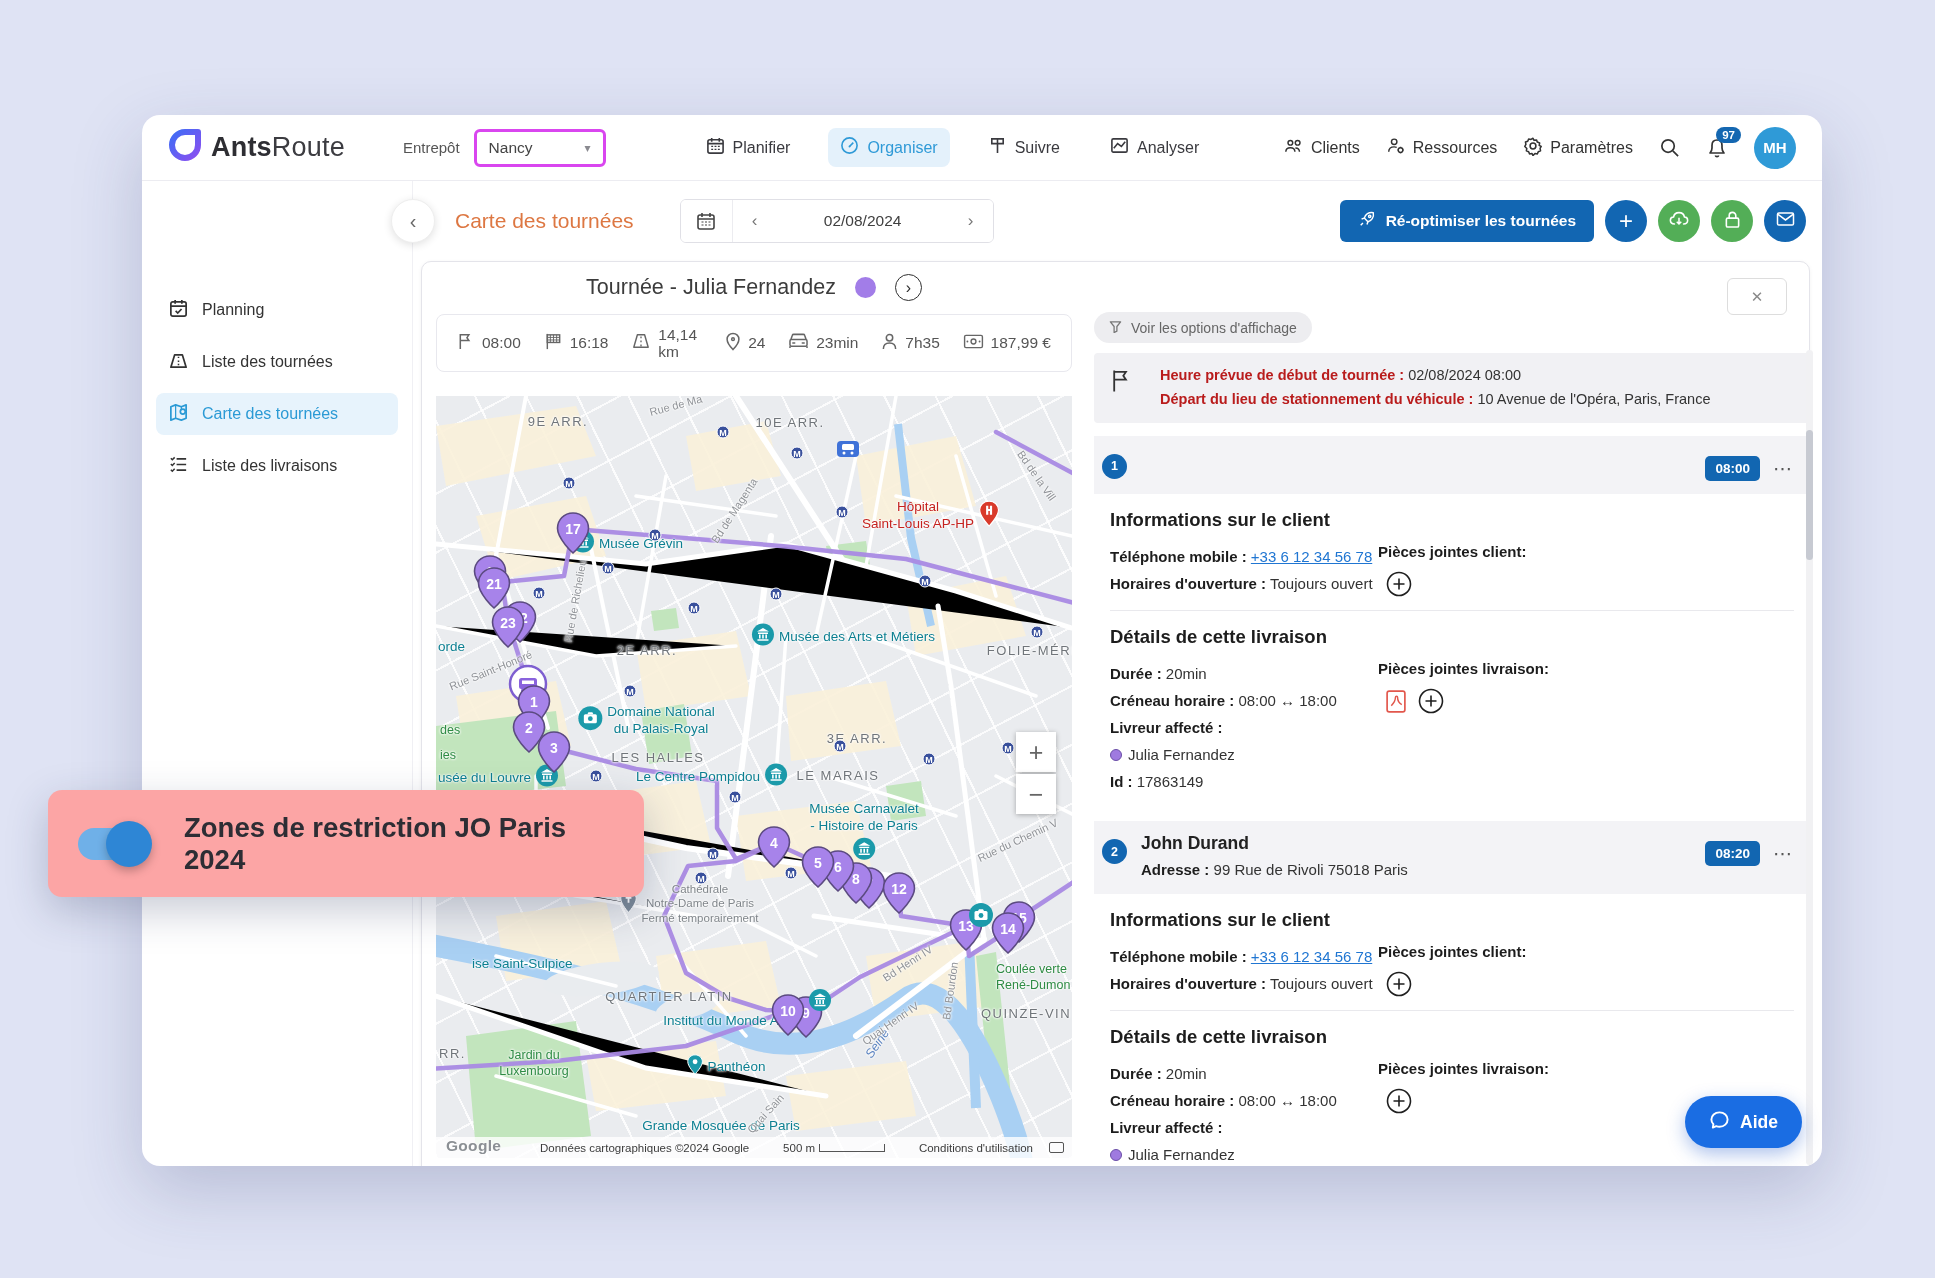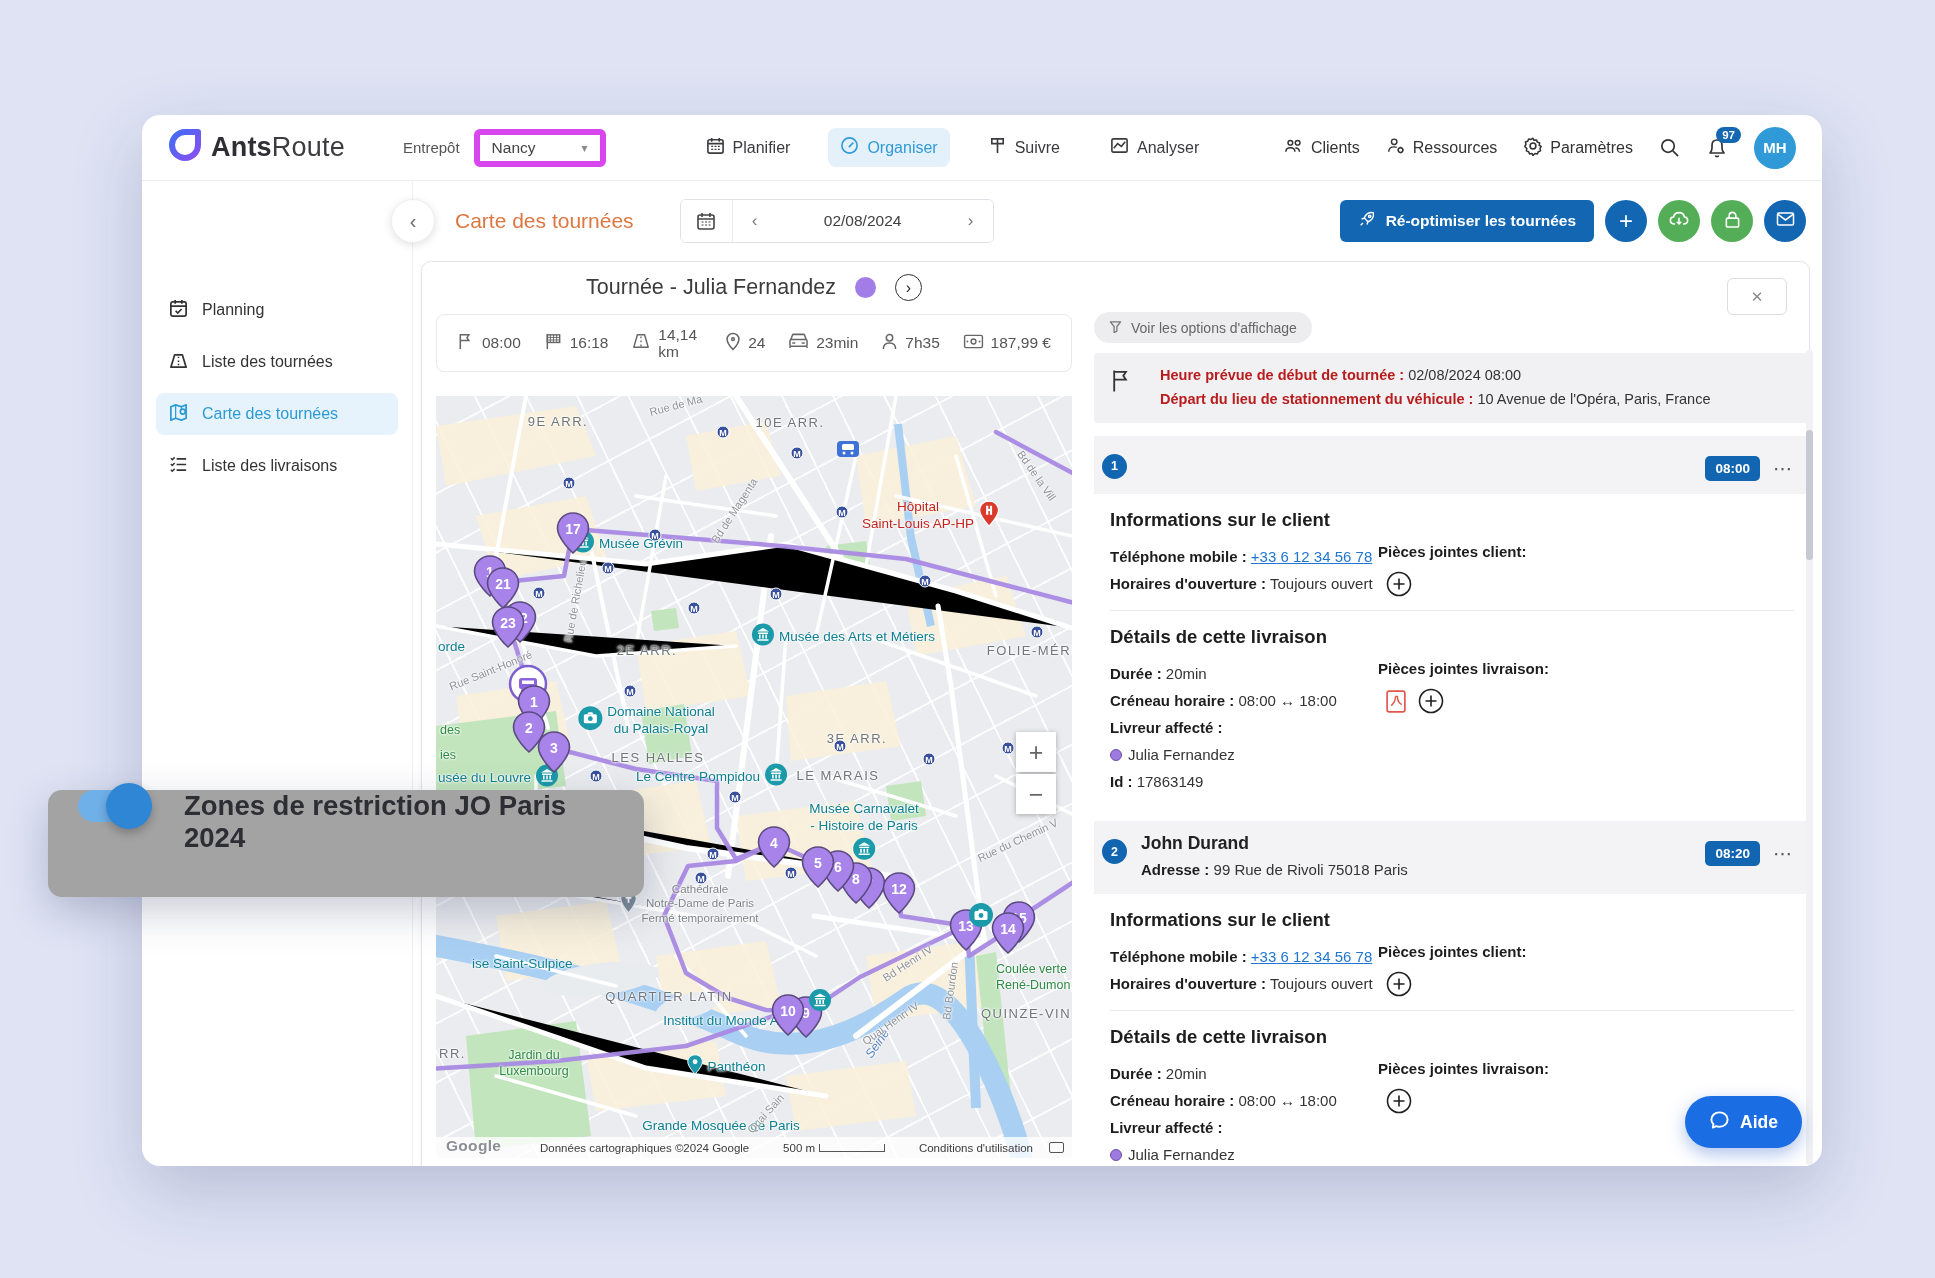--- a/index.html
+++ b/index.html
@@ -9,21 +9,21 @@
             border-radius:18px; box-shadow:0 24px 70px rgba(45,55,110,.22); overflow:hidden; }
 
   
   .navbar { height:66px; display:flex; align-items:center; padding:0 26px; border-bottom:1px solid #ececf1; }
   .logo { display:flex; align-items:center; gap:9px; }
   .logo-text { font-size:27px; color:#2e2e33; letter-spacing:.2px; }
   .logo-text b { font-weight:800; }
   .logo-text span.lt { font-weight:400; color:#3c3c41; }
   .entrepot { display:flex; align-items:center; gap:14px; margin-left:58px; }
   .entrepot-label { font-size:15px; color:#555; }
-  .select { width:132px; height:38px; border:6px solid #d946ef; border-radius:6px; display:flex; align-items:center;
+  .select { width:132px; height:38px; border:3px solid #d946ef; border-radius:6px; display:flex; align-items:center;
             justify-content:space-between; padding:0 12px; font-size:15.5px; color:#444; background:#fff; cursor:pointer; }
   .select .caret { color:#8a8a90; font-size:12px; }
   .tabs { display:flex; align-items:center; gap:26px; margin-left:88px; }
   .tab { display:flex; align-items:center; gap:8px; font-size:16px; color:#3a3a3f; padding:8px 12px; border-radius:8px; cursor:pointer; }
   .tab svg { stroke:#3a3a3f; }
   .tab.active { background:#e4f1fb; color:#2f9ad7; }
   .tab.active svg { stroke:#2f9ad7; }
   .nav-right { margin-left:auto; display:flex; align-items:center; gap:26px; }
   .nav-link { display:flex; align-items:center; gap:7px; font-size:16px; color:#333; cursor:pointer; }
   .nav-link svg { stroke:#333; }
@@ -142,22 +142,22 @@
   .pluscirc { cursor:pointer; display:flex; }
   .pdfico { cursor:pointer; display:flex; }
   .driver-dot { display:inline-block; width:12px; height:12px; border-radius:50%; background:#9f7ae0; border:1.5px solid #6b4fa8;
                 margin-right:6px; vertical-align:-1px; }
   .hr { border-top:1px solid #e9e9ed; margin:0 16px; }
 
   .scrollbar { position:absolute; right:9px; top:235px; width:7px; height:815px; background:#f1f1f3; border-radius:4px; }
   .scrollthumb { position:absolute; top:80px; left:0; width:7px; height:130px; background:#c7cad2; border-radius:4px; cursor:pointer; }
 
   
-  .overlay-card { position:absolute; left:48px; top:790px; width:596px; height:107px; background:#a3a3a3; border-radius:14px;
-                  box-shadow:0 14px 40px rgba(40,50,90,.25); display:flex; padding:0 30px; gap:40px; z-index:50; }
+  .overlay-card { position:absolute; left:48px; top:790px; width:596px; height:107px; background:#fca5a5; border-radius:14px;
+                  box-shadow:0 14px 40px rgba(40,50,90,.25); display:flex; align-items:center; padding:0 30px; gap:40px; z-index:50; }
   .toggle { position:relative; width:66px; height:32px; flex:none; cursor:pointer; }
   .toggle-track { position:absolute; inset:0; background:#6fb0e8; border-radius:16px; }
   .toggle-knob { position:absolute; right:-8px; top:-7px; width:46px; height:46px; border-radius:50%; background:#2e86d5;
                  box-shadow:0 4px 10px rgba(0,0,0,.25); }
   .overlay-label { font-size:27.5px; font-weight:800; color:#2d2d34; }
 
   
   .aide { position:absolute; right:20px; bottom:18px; height:52px; background:#1a6de3; border-radius:26px; color:#fff;
           font-weight:700; font-size:17.5px; display:flex; align-items:center; gap:10px; padding:0 24px; cursor:pointer; z-index:40;
           box-shadow:0 6px 18px rgba(20,80,200,.35); }
@@ -661,21 +661,21 @@
             </div>
           <div id="map-markers">
               <div class="marker" style="left: 120px; top: 116px;"><svg width="34" height="42" viewBox="0 0 34 42">
                   <path d="M17 1C8 1 1.5 7.8 1.5 16.3 1.5 27 17 41 17 41S32.5 27 32.5 16.3C32.5 7.8 26 1 17 1Z" fill="#a783ea" stroke="#5b4a80" stroke-width="1.6"></path>
                   <text x="17" y="21.5" text-anchor="middle" font-size="14" font-weight="bold" fill="#fff" font-family="Liberation Sans,sans-serif">17</text>
                 </svg></div>
               <div class="marker" style="left: 37px; top: 159px;"><svg width="34" height="42" viewBox="0 0 34 42">
                   <path d="M17 1C8 1 1.5 7.8 1.5 16.3 1.5 27 17 41 17 41S32.5 27 32.5 16.3C32.5 7.8 26 1 17 1Z" fill="#a783ea" stroke="#5b4a80" stroke-width="1.6"></path>
                   <text x="17" y="21.5" text-anchor="middle" font-size="14" font-weight="bold" fill="#fff" font-family="Liberation Sans,sans-serif">1</text>
                 </svg></div>
-              <div class="marker" style="left: 50px; top: 171px; text-align: center;"><svg width="34" height="42" viewBox="0 0 34 42">
+              <div class="marker" style="left: 41px; top: 171px; text-align: center;"><svg width="34" height="42" viewBox="0 0 34 42">
                   <path d="M17 1C8 1 1.5 7.8 1.5 16.3 1.5 27 17 41 17 41S32.5 27 32.5 16.3C32.5 7.8 26 1 17 1Z" fill="#a783ea" stroke="#5b4a80" stroke-width="1.6"></path>
                   <text x="17" y="21.5" text-anchor="middle" font-size="14" font-weight="bold" fill="#fff" font-family="Liberation Sans,sans-serif">21</text>
                 </svg></div>
               <div class="marker" style="left: 67px; top: 205px;"><svg width="34" height="42" viewBox="0 0 34 42">
                   <path d="M17 1C8 1 1.5 7.8 1.5 16.3 1.5 27 17 41 17 41S32.5 27 32.5 16.3C32.5 7.8 26 1 17 1Z" fill="#a783ea" stroke="#5b4a80" stroke-width="1.6"></path>
                   <text x="17" y="21.5" text-anchor="middle" font-size="14" font-weight="bold" fill="#fff" font-family="Liberation Sans,sans-serif">22</text>
                 </svg></div>
               <div class="marker" style="left: 55px; top: 210px;"><svg width="34" height="42" viewBox="0 0 34 42">
                   <path d="M17 1C8 1 1.5 7.8 1.5 16.3 1.5 27 17 41 17 41S32.5 27 32.5 16.3C32.5 7.8 26 1 17 1Z" fill="#a783ea" stroke="#5b4a80" stroke-width="1.6"></path>
                   <text x="17" y="21.5" text-anchor="middle" font-size="14" font-weight="bold" fill="#fff" font-family="Liberation Sans,sans-serif">23</text>

